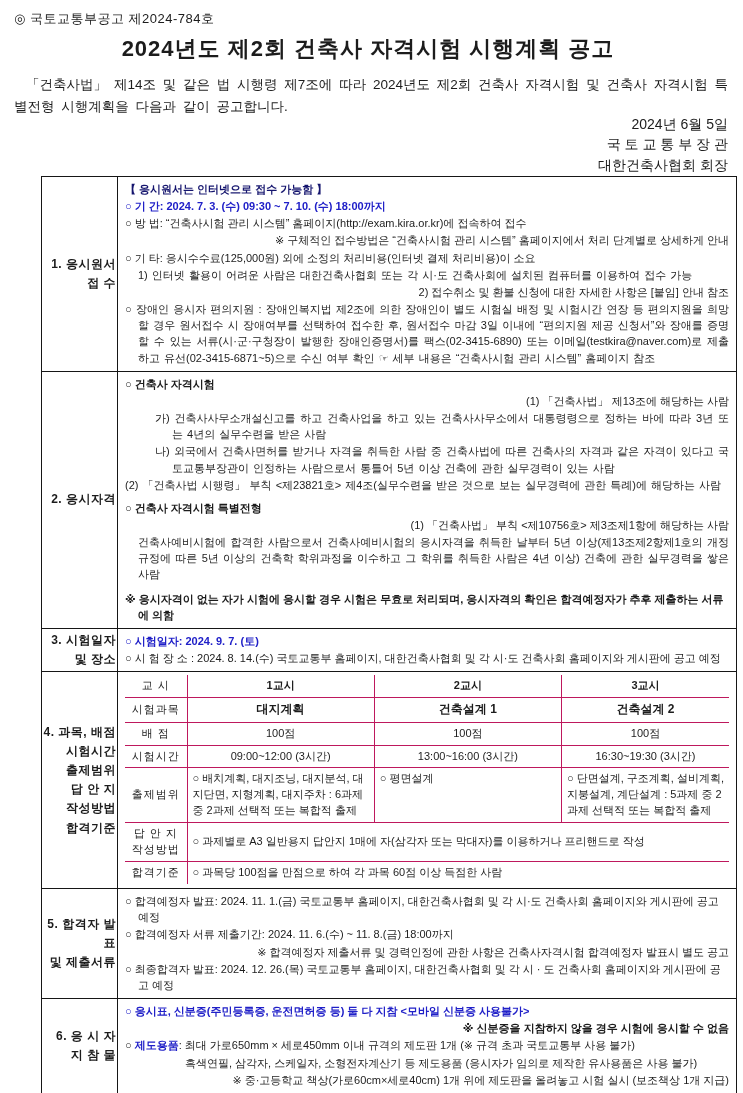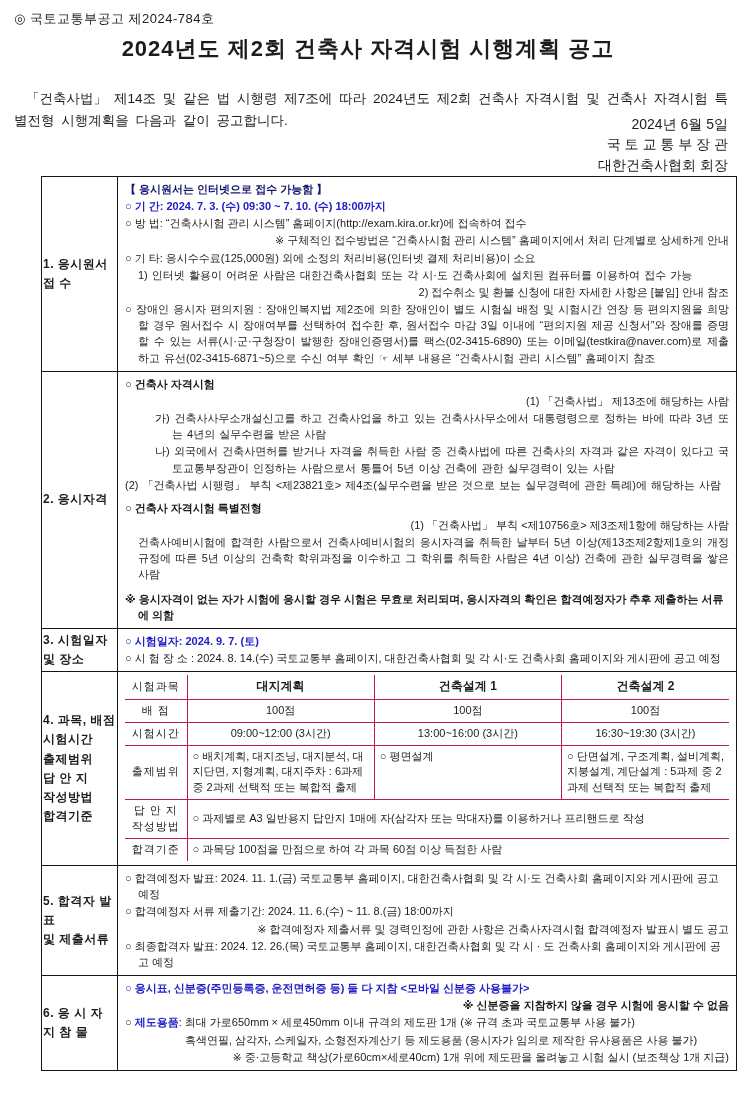--- a/index.html
+++ b/index.html
@@ -9,33 +9,33 @@
     color:#1c1c1c; -webkit-font-smoothing:antialiased;
   }
   .page { position:relative; width:736px; height:1093px; }
 
   .notice-no { position:absolute; top:10px; left:14px; font-size:13px; letter-spacing:0.5px; }
   .title {
     position:absolute; top:34px; left:0; width:100%; text-align:center;
     font-size:22px; font-weight:bold; letter-spacing:1px; margin:0;
   }
   .intro {
-    position:absolute; top:88px; left:14px; width:714px; margin:0;
+    position:absolute; top:74px; left:14px; width:714px; margin:0;
     font-size:13.5px; line-height:1.65; text-align:justify; text-indent:12px; word-spacing:3px;
   }
   .sig { position:absolute; top:114px; right:8px; text-align:right; font-size:14px; line-height:1.45; }
   .sig div { white-space:pre; }
 
   table.main {
     position:absolute; top:176px; left:41px; width:696px;
     border-collapse:collapse; table-layout:fixed; background:#fff;
   }
   table.main, table.main > tbody > tr > th, table.main > tbody > tr > td { border:1.5px solid #161616; }
   table.main > tbody > tr > th {
-    width:73px; font-size:12px; font-weight:bold; text-align:left; vertical-align:middle;
+    width:73px; font-size:12px; font-weight:bold; text-align:right; vertical-align:middle;
     white-space:pre-line; line-height:1.6; padding:2px 1px; letter-spacing:0.5px;
   }
   table.main > tbody > tr > td { padding:3px 7px 4px 7px; vertical-align:top; font-size:11px; line-height:1.47; }
 
   .ln { margin:1px 0; }
   .hang { padding-left:13px; text-indent:-13px; }
   .in1 { margin-left:13px; }
   .in2 { margin-left:30px; }
   .hang2 { padding-left:17px; text-indent:-17px;text-align:right; }
   .just { text-align:justify; word-spacing:1px; }
@@ -131,20 +131,26 @@
 합격기준</th>
       <td class="no-pad">
         <table class="inner">
           <colgroup>
                 <col style="width:62px">
                 <col style="width:31%">
                 <col style="width:31%">
                 <col>
               </colgroup>
           <tbody>
+                <tr>
+            <td>교       시</td>
+            <td class="hd">1교시</td>
+            <td class="hd">2교시</td>
+            <td class="hd">3교시</td>
+          </tr>
           <tr>
             <td>시험과목</td>
             <td class="subj">대지계획</td>
             <td class="subj">건축설계 1</td>
             <td class="subj">건축설계 2</td>
           </tr>
           <tr>
             <td>배       점</td>
             <td>100점</td>
             <td>100점</td>

